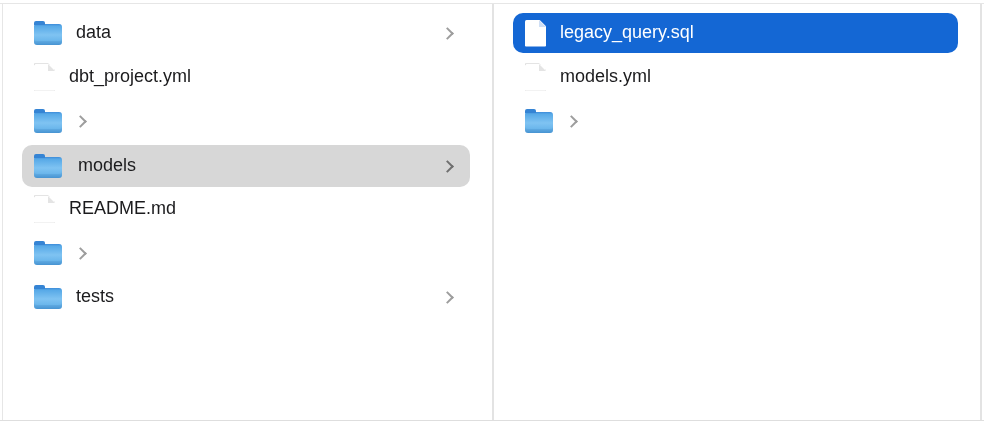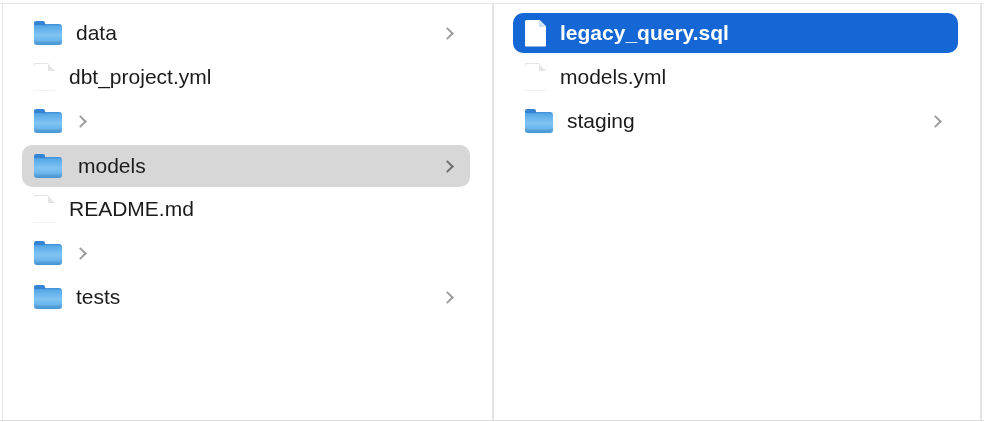--- a/index.html
+++ b/index.html
@@ -32,25 +32,25 @@
     margin: 0 22px 4px 19px;
     border-radius: 10px;
     display: flex;
     align-items: center;
     padding: 0 10px 0 12px;
     gap: 14px;
     cursor: default;
     position: relative;
   }
   .row.selected-inactive { background: #d7d7d7; height: 42px; margin-bottom: 2px; gap: 16px; }
-  .row.selected-active   { background: #1467d4; font-weight: bold; }
+  .row.selected-active   { background: #1467d4; }
   .row.selected-active .label { color: #ffffff; }
 
   .label {
-    font-size: 21px;
+    font-size: 18px;
     line-height: 1;
     color: #1b1b1d;
     white-space: nowrap;
     flex: 1 1 auto;
     padding-bottom: 2px;
   }
 
   
   .chevron {
     width: 9px; height: 9px;
@@ -164,17 +164,16 @@
   </div>
 
   <div class="row">
     <span class="icon icon-file"></span>
     <span class="label">models.yml</span>
     <span class="chevron hidden"></span>
   </div>
 
   <div class="row">
     <span class="icon icon-folder"></span>
-    <span class="label">staging</span>
     <span class="chevron"></span>
   </div>
 </div>
 <div class="divider divider-2"></div>
 
 </body></html>

